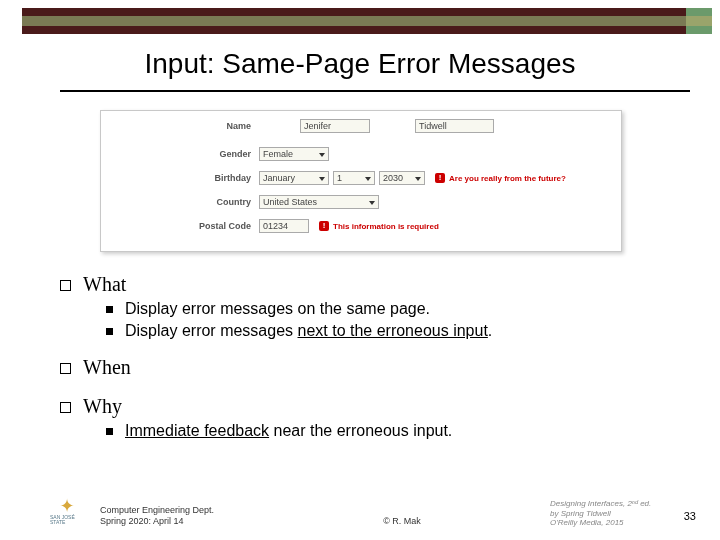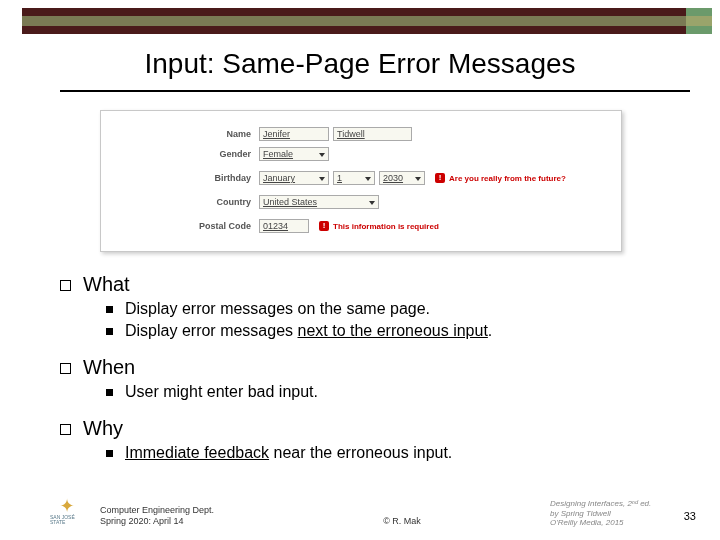--- a/index.html
+++ b/index.html
@@ -85,21 +85,20 @@
     border: 1px solid #aaa;
     background: #f8f8f0;
     height: 14px;
     padding: 0 3px;
     font-size: 9px;
     display: inline-flex;
     align-items: center;
     color: #444;
     margin-right: 4px;
     box-sizing: border-box;
-    text-decoration: underline;
   }
   .fselect {
     position: relative;
   }
   .fselect::after {
     content: "";
     position: absolute;
     right: 3px;
     top: 5px;
     width: 0; height: 0;
@@ -135,20 +134,21 @@
     top: 265px;
     left: 60px;
     right: 40px;
     font-size: 16px;
   }
   .l1 {
     display: flex;
     align-items: flex-start;
     margin: 8px 0 4px 0;
     font-size: 20px;
+    font-family: Liberation Serif, serif;
   }
   .marker-sq {
     width: 9px;
     height: 9px;
     border: 1.5px solid #000;
     margin: 7px 12px 0 0;
     flex-shrink: 0;
   }
   .l2 {
     display: flex;
@@ -219,21 +219,21 @@
         <div class="c1"></div>
         <div class="c2"></div>
         <div class="c3"></div>
       </div>
   </div>
 
   <div class="title">Input: Same-Page Error Messages</div>
   <div class="title-underline"></div>
 
   <div class="form-box">
-    <div class="frow" style="top:12px;">
+    <div class="frow" style="top:4px;gap:41px;">
       <span class="flabel">Name</span>
       <span class="finput" style="width:70px;">Jenifer</span>
       <span class="finput" style="width:79px;">Tidwell</span>
     </div>
     <div class="frow" style="top:32px;">
       <span class="flabel">Gender</span>
       <span class="finput fselect" style="width:70px;">Female</span>
     </div>
     <div class="frow" style="top:56px;">
       <span class="flabel">Birthday</span>
@@ -271,24 +271,20 @@
     </div>
     <div class="l2">
       <span class="marker-sm"></span>
       <span>Display error messages <span class="under">next to the erroneous input</span>.</span>
     </div>
 
     <div class="l1" style="margin-top:16px;">
       <span class="marker-sq"></span>
       <span>When</span>
     </div>
-    <div class="l2">
-      <span class="marker-sm"></span>
-      <span>User might enter bad input.</span>
-    </div>
 
     <div class="l1" style="margin-top:16px;">
       <span class="marker-sq"></span>
       <span>Why</span>
     </div>
     <div class="l2">
       <span class="marker-sm"></span>
       <span><span class="under">Immediate feedback</span> near the erroneous input.</span>
     </div>
 

